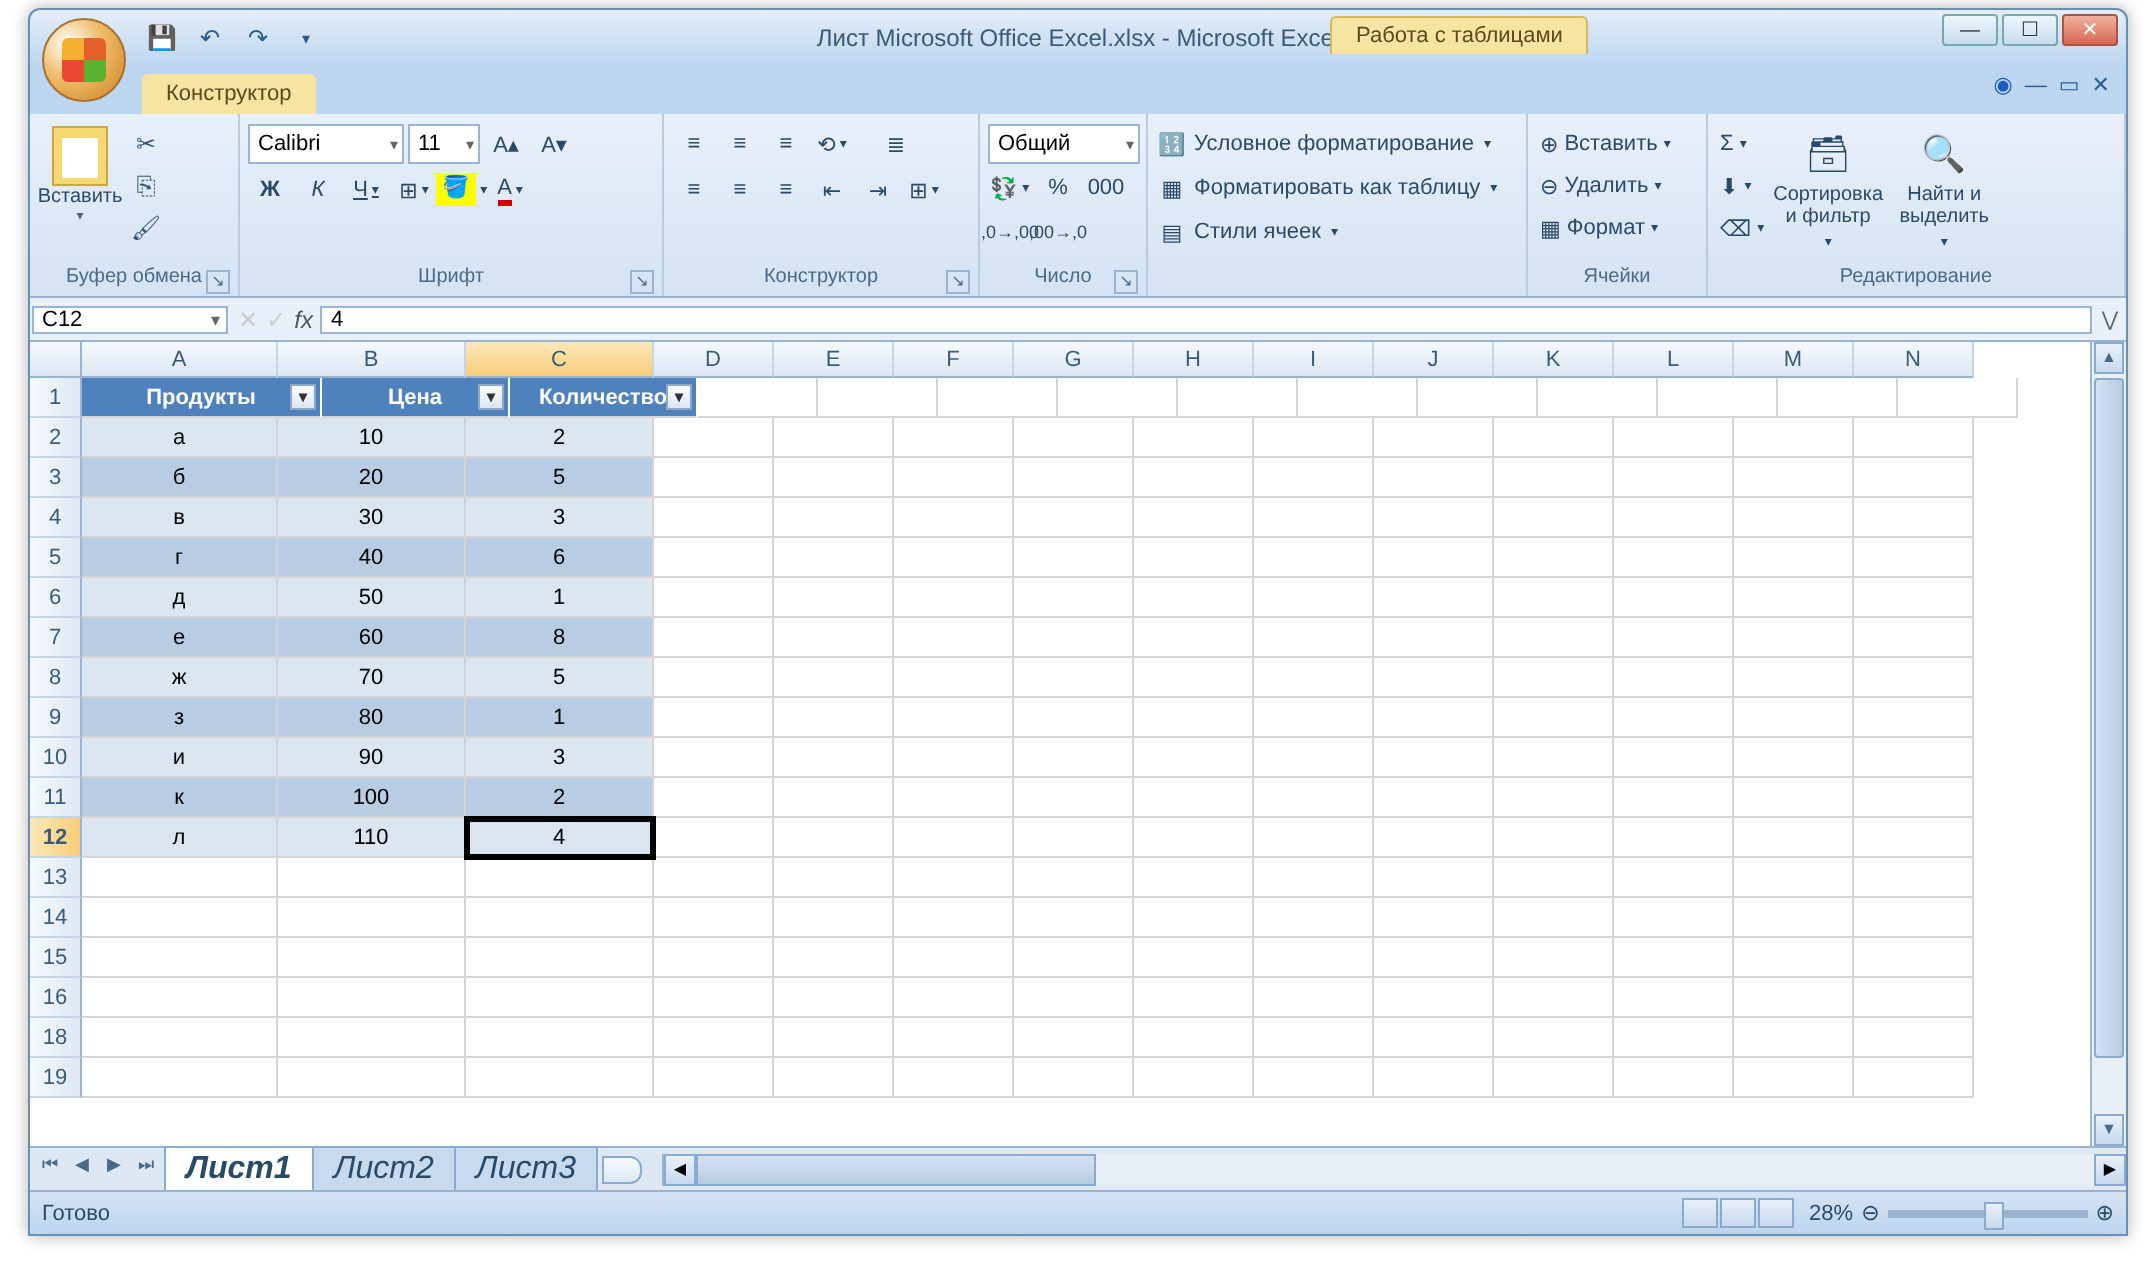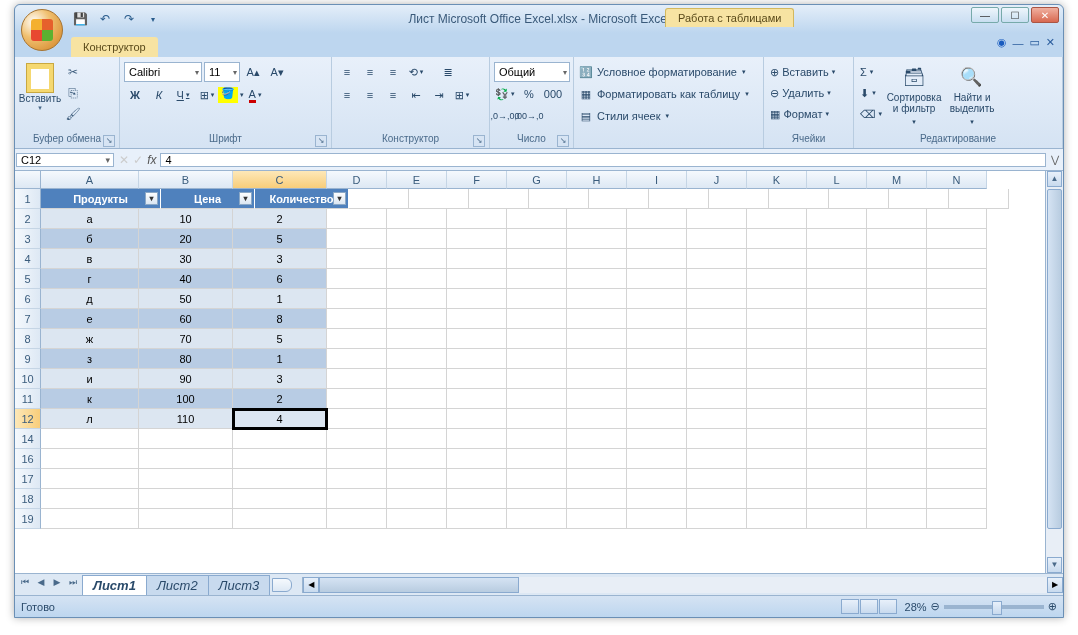--- a/index.html
+++ b/index.html
@@ -58,34 +58,34 @@
 .fb-expand { width: 16px; display: flex; align-items: center; justify-content: center; color: #666; font-size: 10px; }
 .grid-area { flex: 1; display: flex; overflow: hidden; background: #fff; }
 .grid-main { flex: 1; display: flex; flex-direction: column; }
 .col-headers { display: flex; height: 18px; }
 .corner { width: 26px; background: linear-gradient(#f5f9fd,#dde8f4); border-right: 1px solid #9ab4d0; border-bottom: 1px solid #9ab4d0; }
 .col-h { background: linear-gradient(#f5f9fd,#dde8f4); border-right: 1px solid #c5d5e5; border-bottom: 1px solid #9ab4d0; text-align: center; font-size: 11px; color: #3a5c7c; line-height: 18px; }
 .col-h.sel { background: linear-gradient(#fde8b8,#f8cd7a); }
 .rows { flex: 1; overflow: hidden; }
 .row { display: flex; height: 20px; }
 .row-h { width: 26px; background: linear-gradient(to right,#f5f9fd,#dde8f4); border-right: 1px solid #9ab4d0; border-bottom: 1px solid #c5d5e5; text-align: center; font-size: 11px; color: #3a5c7c; line-height: 20px; }
-.row-h.sel { background: linear-gradient(to right,#fde8b8,#f8cd7a); }
+.row-h.sel { background: linear-gradient(to right,#fde8b8,#f8cd7a); font-weight: bold; }
 .cell { border-right: 1px solid #d4d4d4; border-bottom: 1px solid #d4d4d4; font-size: 11px; text-align: center; line-height: 20px; overflow: hidden; white-space: nowrap; position: relative; }
 .cell.thdr { background: #4f81bd; color: #fff; font-weight: bold; border-right: 1px solid #fff; }
 .cell.thdr .filter { position: absolute; right: 2px; top: 3px; width: 13px; height: 13px; background: linear-gradient(#fcfdfe,#dbe6f2); border: 1px solid #8ba8c6; font-size: 8px; line-height: 11px; color: #333; }
 .cell.tbody1 { background: #dce6f1; }
 .cell.tbody2 { background: #b8cce4; }
 .cell.active { outline: 3px solid #000; outline-offset: -2px; z-index: 5; }
 .vscroll { width: 18px; background: #e8eef6; border-left: 1px solid #9ab4d0; position: relative; }
 .vscroll .thumb { position: absolute; top: 18px; left: 1px; right: 1px; height: 340px; background: linear-gradient(to right,#d5e3f3,#b8cce0); border: 1px solid #8aaacf; border-radius: 2px; }
 .vscroll .arr { position: absolute; left: 1px; right: 1px; height: 16px; background: linear-gradient(#e8f0fa,#c8daee); border: 1px solid #8aaacf; font-size: 8px; text-align: center; line-height: 14px; color: #4a6a8a; }
 .sheet-tabs { height: 22px; background: #dde8f4; border-top: 1px solid #9ab4d0; display: flex; align-items: center; }
 .st-nav { display: flex; padding: 0 2px; }
 .st-nav-b { width: 16px; height: 16px; font-size: 9px; color: #4a6a8a; text-align: center; }
-.st-tab { padding: 2px 10px; font-size: 13px; background: #c8daee; border: 1px solid #8aaacf; border-bottom: none; margin-left: -1px; color: #2a4a6a; }
+.st-tab { padding: 2px 10px; font-size: 16px; background: #c8daee; border: 1px solid #8aaacf; border-bottom: none; margin-left: -1px; color: #2a4a6a; }
 .st-tab.active { background: #fff; font-weight: bold; font-style: italic; }
 .st-tab.italic { font-style: italic; }
 .st-new { width: 20px; height: 14px; margin-left: 2px; background: linear-gradient(#f5f9fd,#dde8f4); border: 1px solid #8aaacf; border-radius: 0 6px 6px 0; }
 .hscroll-holder { flex: 1; margin-left: 10px; display: flex; align-items: center; background: #e8eef6; border-left: 1px solid #9ab4d0; }
 .hscroll-holder .arr { width: 16px; height: 16px; background: linear-gradient(#e8f0fa,#c8daee); border: 1px solid #8aaacf; font-size: 8px; text-align: center; line-height: 14px; }
 .hscroll-holder .track { flex: 1; height: 16px; position: relative; }
 .hscroll-holder .thumb { position: absolute; left: 0; width: 200px; top: 0; bottom: 0; background: linear-gradient(#d5e3f3,#b8cce0); border: 1px solid #8aaacf; }
 .statusbar { height: 22px; background: linear-gradient(#d5e3f3,#bdd6ef); border-top: 1px solid #9ab4d0; display: flex; align-items: center; font-size: 11px; color: #2a4a6a; padding: 0 6px; }
 .statusbar .spacer { flex: 1; }
 .view-btns { display: flex; gap: 1px; margin-right: 8px; }
@@ -516,55 +516,72 @@
             <div class="cell" style="width: 60px;"></div>
             <div class="cell" style="width: 60px;"></div>
             <div class="cell" style="width: 60px;"></div>
             <div class="cell" style="width: 60px;"></div>
             <div class="cell" style="width: 60px;"></div>
             <div class="cell" style="width: 60px;"></div>
             <div class="cell" style="width: 60px;"></div>
             <div class="cell" style="width: 60px;"></div>
           </div>
           <div class="row">
+            <div class="row-h">13</div>
+            <div class="cell" style="width: 98px;"></div>
+            <div class="cell" style="width: 94px;"></div>
+            <div class="cell" style="width: 94px;"></div>
+            <div class="cell" style="width: 60px;"></div>
+            <div class="cell" style="width: 60px;"></div>
+            <div class="cell" style="width: 60px;"></div>
+            <div class="cell" style="width: 60px;"></div>
+            <div class="cell" style="width: 60px;"></div>
+            <div class="cell" style="width: 60px;"></div>
+            <div class="cell" style="width: 60px;"></div>
+            <div class="cell" style="width: 60px;"></div>
+            <div class="cell" style="width: 60px;"></div>
+            <div class="cell" style="width: 60px;"></div>
+            <div class="cell" style="width: 60px;"></div>
+          </div>
+          <div class="row">
             <div class="row-h">14</div>
             <div class="cell" style="width: 98px;"></div>
             <div class="cell" style="width: 94px;"></div>
             <div class="cell" style="width: 94px;"></div>
             <div class="cell" style="width: 60px;"></div>
             <div class="cell" style="width: 60px;"></div>
             <div class="cell" style="width: 60px;"></div>
             <div class="cell" style="width: 60px;"></div>
             <div class="cell" style="width: 60px;"></div>
             <div class="cell" style="width: 60px;"></div>
             <div class="cell" style="width: 60px;"></div>
             <div class="cell" style="width: 60px;"></div>
             <div class="cell" style="width: 60px;"></div>
             <div class="cell" style="width: 60px;"></div>
             <div class="cell" style="width: 60px;"></div>
           </div>
           <div class="row">
+            <div class="row-h">15</div>
+            <div class="cell" style="width: 98px;"></div>
+            <div class="cell" style="width: 94px;"></div>
+            <div class="cell" style="width: 94px;"></div>
+            <div class="cell" style="width: 60px;"></div>
+            <div class="cell" style="width: 60px;"></div>
+            <div class="cell" style="width: 60px;"></div>
+            <div class="cell" style="width: 60px;"></div>
+            <div class="cell" style="width: 60px;"></div>
+            <div class="cell" style="width: 60px;"></div>
+            <div class="cell" style="width: 60px;"></div>
+            <div class="cell" style="width: 60px;"></div>
+            <div class="cell" style="width: 60px;"></div>
+            <div class="cell" style="width: 60px;"></div>
+            <div class="cell" style="width: 60px;"></div>
+          </div>
+          <div class="row">
             <div class="row-h">16</div>
-            <div class="cell" style="width: 98px;"></div>
-            <div class="cell" style="width: 94px;"></div>
-            <div class="cell" style="width: 94px;"></div>
-            <div class="cell" style="width: 60px;"></div>
-            <div class="cell" style="width: 60px;"></div>
-            <div class="cell" style="width: 60px;"></div>
-            <div class="cell" style="width: 60px;"></div>
-            <div class="cell" style="width: 60px;"></div>
-            <div class="cell" style="width: 60px;"></div>
-            <div class="cell" style="width: 60px;"></div>
-            <div class="cell" style="width: 60px;"></div>
-            <div class="cell" style="width: 60px;"></div>
-            <div class="cell" style="width: 60px;"></div>
-            <div class="cell" style="width: 60px;"></div>
-          </div>
-          <div class="row">
-            <div class="row-h">17</div>
             <div class="cell" style="width: 98px;"></div>
             <div class="cell" style="width: 94px;"></div>
             <div class="cell" style="width: 94px;"></div>
             <div class="cell" style="width: 60px;"></div>
             <div class="cell" style="width: 60px;"></div>
             <div class="cell" style="width: 60px;"></div>
             <div class="cell" style="width: 60px;"></div>
             <div class="cell" style="width: 60px;"></div>
             <div class="cell" style="width: 60px;"></div>
             <div class="cell" style="width: 60px;"></div>

